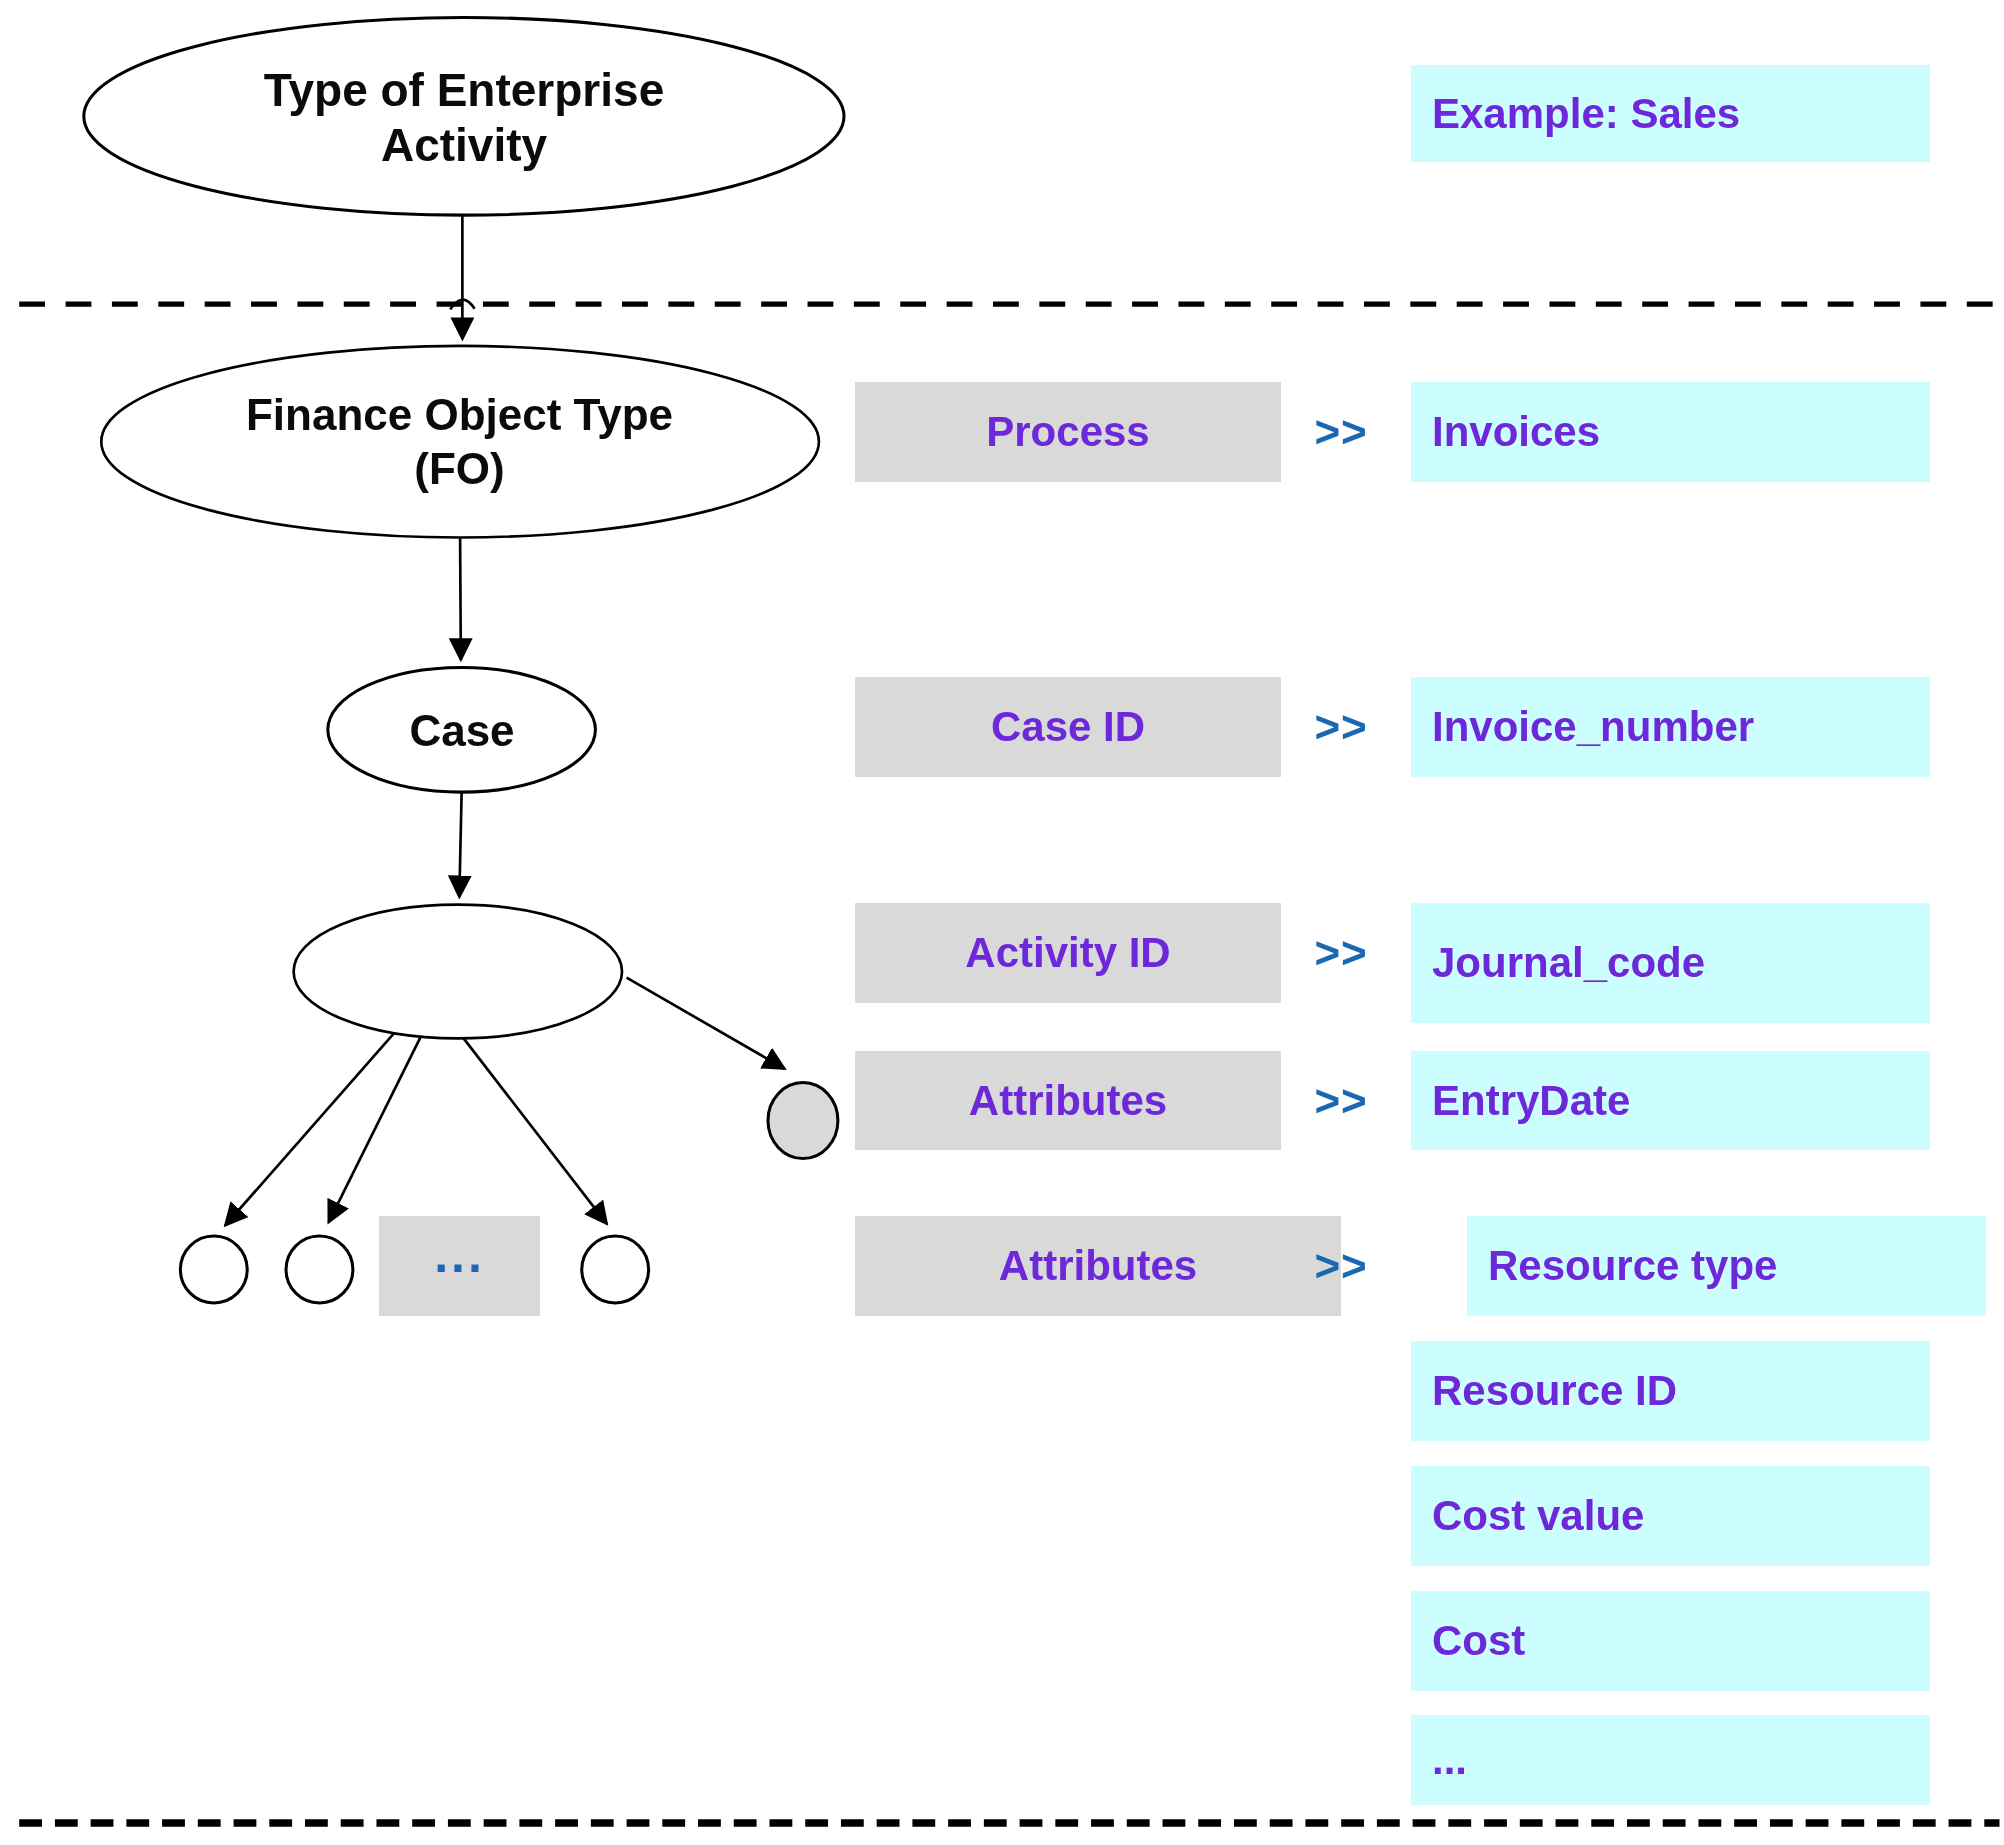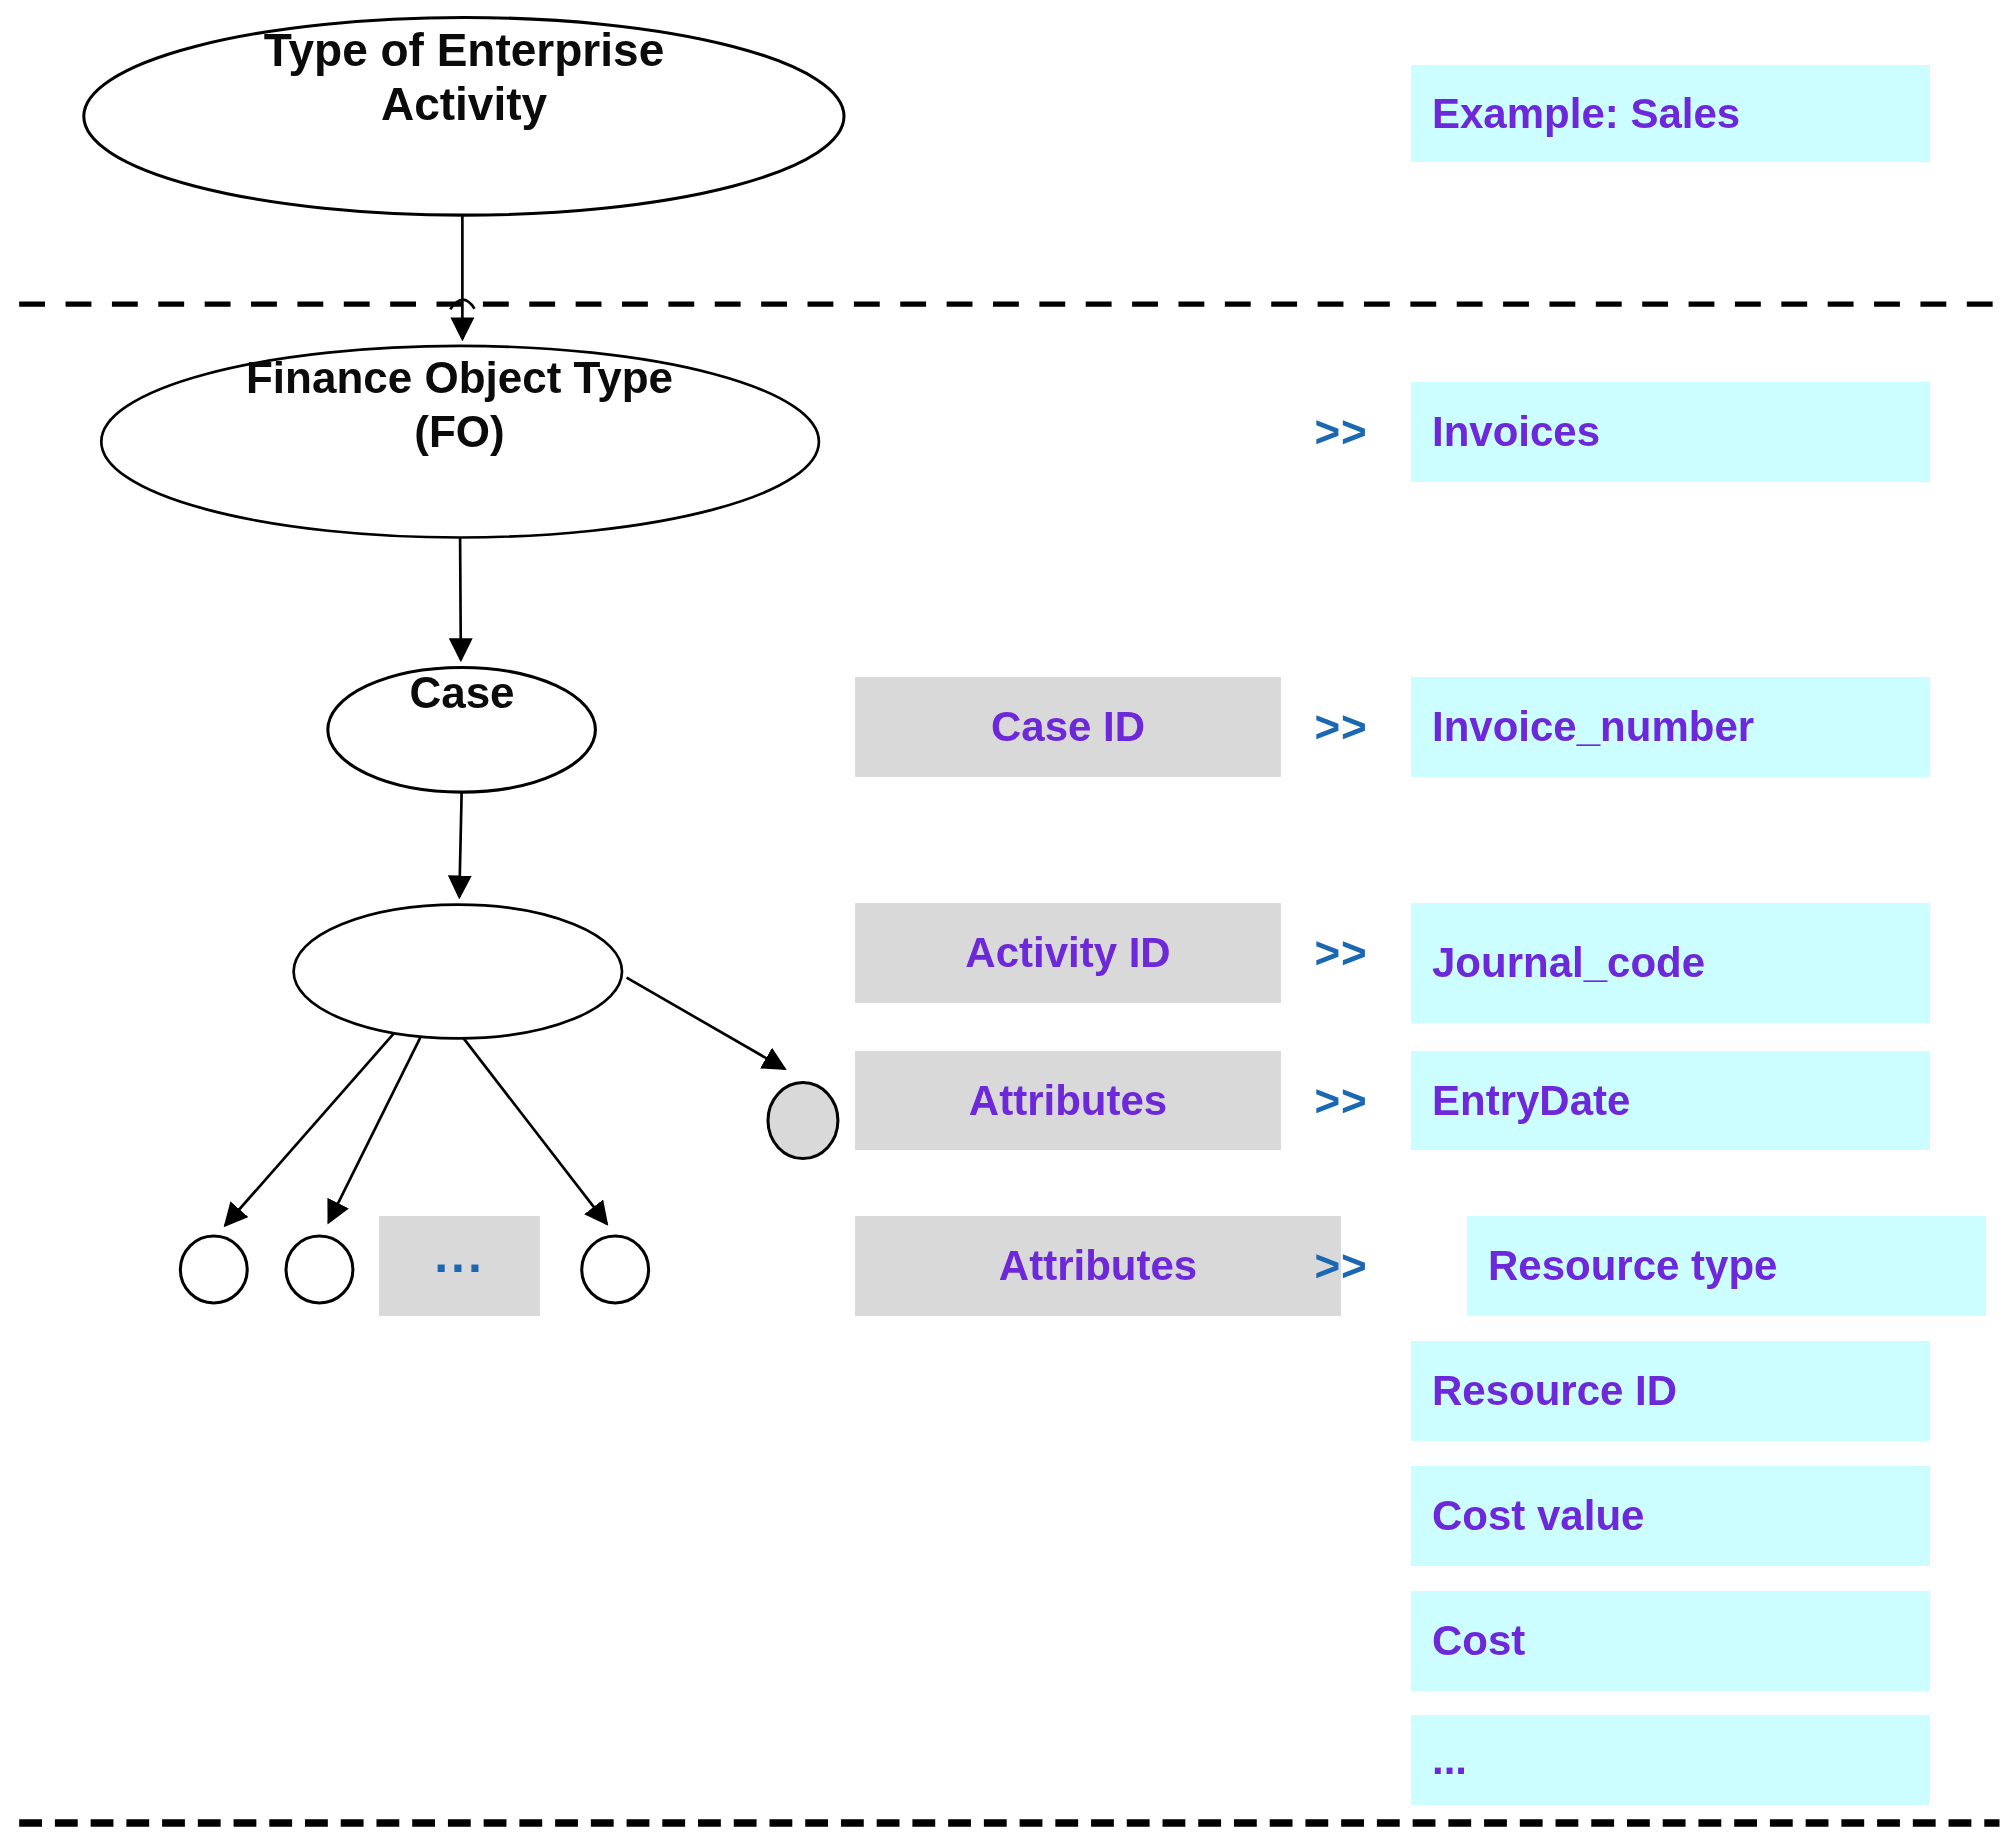--- a/index.html
+++ b/index.html
@@ -5,21 +5,21 @@
   html,body{margin:0;padding:0;background:#ffffff;}
   #canvas{
     position:relative;
     width:2005px;height:1845px;
     background:#ffffff;
     font-family:"Liberation Sans", sans-serif;
     overflow:hidden;
   }
   #shapes{position:absolute;left:0;top:0;width:2005px;height:1845px;}
   .node-label{
-    position:absolute;display:flex;align-items:flex-start;justify-content:center;
+    position:absolute;display:flex;align-items:center;justify-content:center;
     text-align:center;font-weight:bold;color:#0b0b0b;
   }
   .node-label .inner{display:block;}
   .row-box{
     position:absolute;display:flex;align-items:center;
     font-weight:bold;color:#6d28d9;
   }
   .gray-box{background:var(--gray);justify-content:center;font-size:42px;}
   .cyan-box{background:var(--cyan);justify-content:flex-start;font-size:42px;padding-left:21px;box-sizing:border-box;}
   .chevron{
@@ -87,20 +87,21 @@
 
   <div class="node-label fs-node" style="left:328px;top:668px;width:268px;height:125px;">Case</div>
 
 
   <div class="dots-box" style="left:379px;top:1216px;width:161px;height:100px;">
     <span class="dots">...</span>
   </div>
 
   <div class="row-box cyan-box" style="left:1411px;top:65px;width:519px;height:97px;">Example: Sales</div>
 
+  <div class="row-box gray-box" style="left:855px;top:382px;width:426px;height:100px;">Process</div>
   <div class="chevron" style="left:1297px;top:382px;width:88px;height:100px;">&gt;&gt;</div>
   <div class="row-box cyan-box" style="left:1411px;top:382px;width:519px;height:100px;">Invoices</div>
 
   <div class="row-box gray-box" style="left:855px;top:677px;width:426px;height:100px;">Case ID</div>
   <div class="chevron" style="left:1297px;top:677px;width:88px;height:100px;">&gt;&gt;</div>
   <div class="row-box cyan-box" style="left:1411px;top:677px;width:519px;height:100px;text-align:center;">Invoice_number</div>
 
   <div class="row-box gray-box" style="left:855px;top:903px;width:426px;height:100px;">Activity ID</div>
   <div class="chevron" style="left:1297px;top:903px;width:88px;height:100px;">&gt;&gt;</div>
   <div class="row-box cyan-box" style="left:1411px;top:903px;width:519px;height:120px;">Journal_code</div>

